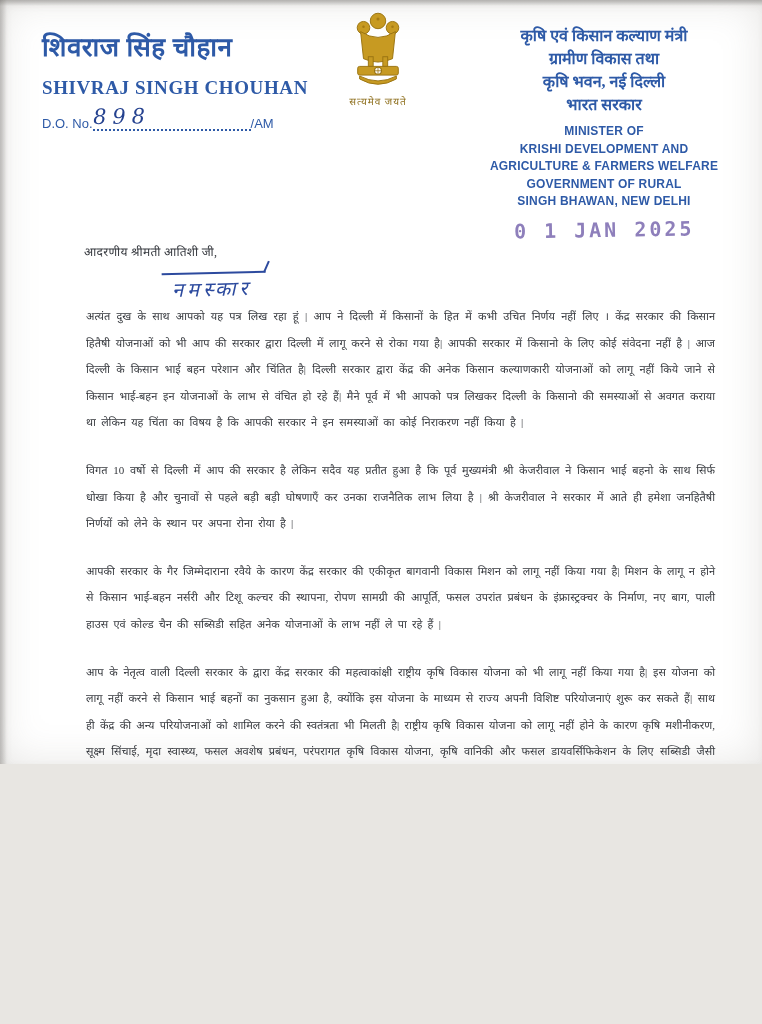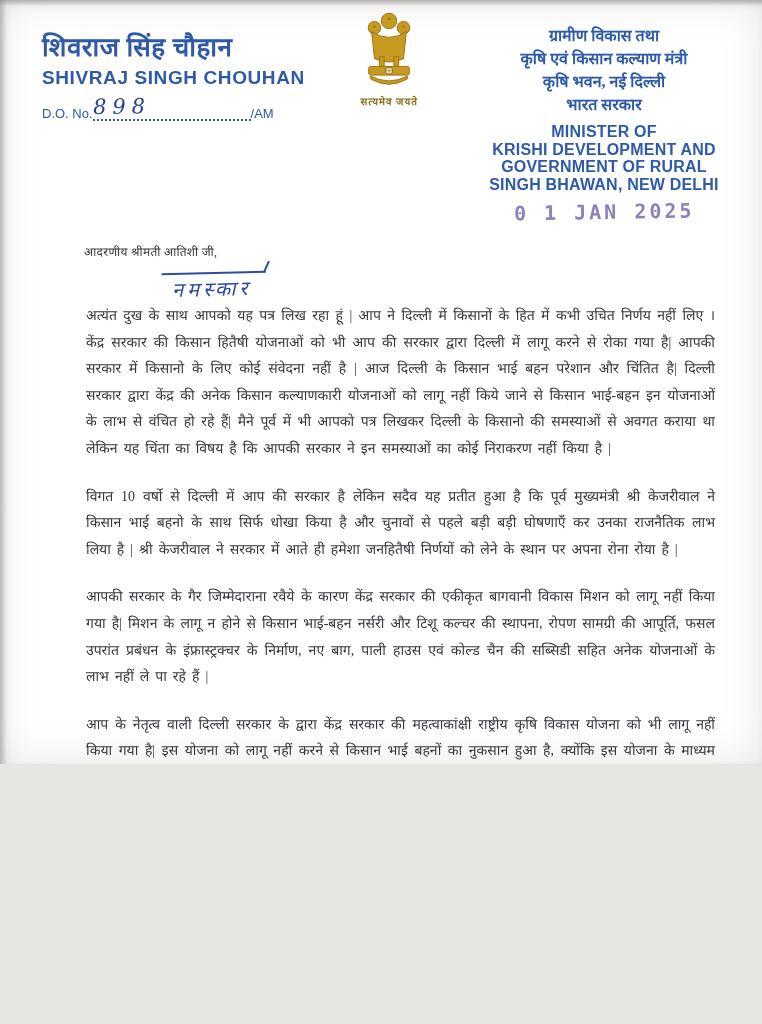--- a/index.html
+++ b/index.html
@@ -11,31 +11,31 @@
     overflow:hidden;
     font-family:"Liberation Serif","DejaVu Serif",serif;
     box-shadow:inset 0 0 40px rgba(120,115,105,.18), inset 4px 4px 8px rgba(100,95,90,.15);
   }
   .scan-edge-top{position:absolute;left:0;top:0;width:100%;height:6px;background:linear-gradient(180deg,rgba(90,88,84,.35),rgba(90,88,84,0));}
   .scan-edge-left{position:absolute;left:0;top:0;width:7px;height:100%;background:linear-gradient(90deg,rgba(90,88,84,.28),rgba(90,88,84,0));}
 
   
   .hdr-left{position:absolute;left:42px;top:28px;color:#2e5aa7;}
   .name-hi{font-size:26px;font-weight:bold;font-family:"Liberation Serif","DejaVu Serif",serif;letter-spacing:.5px;}
-  .name-en{font-size:19px;font-weight:bold;font-family:Liberation Sans, sans-serif;letter-spacing:.6px;margin-top:3px;}
+  .name-en{font-size:19px;font-weight:bold;font-family:Liberation Serif, serif;letter-spacing:.6px;margin-top:13px;}
   .do-line{margin-top:10px;font-size:13px;font-family:"Liberation Sans","DejaVu Sans",sans-serif;color:#2e5aa7;white-space:nowrap;}
   .do-dotted{display:inline-block;width:158px;border-bottom:2px dotted #2e5aa7;text-align:left;position:relative;height:20px;vertical-align:bottom;}
   .do-number{position:absolute;left:0;right:30px;bottom:1px;font-size:21px;color:#24418f;font-style:italic;letter-spacing:6px;transform:rotate(-1deg);font-family:"DejaVu Serif",serif;}
 
-  .emblem-wrap{position:absolute;left:338px;top:10px;width:80px;text-align:right;font-weight:bold;}
+  .emblem-wrap{position:absolute;left:338px;top:10px;width:80px;text-align:center;}
   .emblem-motto{font-size:10px;color:#8d6e1b;margin-top:2px;letter-spacing:1px;}
 
   .hdr-right{position:absolute;left:468px;top:24px;width:272px;text-align:center;color:#2e5aa7;}
   .hdr-right .hi{font-size:16px;line-height:23px;font-weight:bold;font-family:"Liberation Serif","DejaVu Serif",serif;}
-  .hdr-right .en{font-size:16px;line-height:17.5px;font-weight:bold;font-family:"Liberation Sans","DejaVu Sans",sans-serif;letter-spacing:.2px;}
+  .hdr-right .en{font-size:12px;line-height:17.5px;font-weight:bold;font-family:"Liberation Sans","DejaVu Sans",sans-serif;letter-spacing:.2px;}
   .hdr-right .en-block{margin-top:7px;}
   .date-stamp{
     margin-top:7px;display:inline-block;
     color:#8272b4;font-family:"DejaVu Sans Mono","Liberation Mono",monospace;
     font-size:20px;font-weight:bold;letter-spacing:3px;transform:rotate(-1deg);
     opacity:.9;
   }
 
   
   .salutation{position:absolute;left:84px;top:243px;font-size:12px;color:#33363c;letter-spacing:.3px;}
@@ -43,21 +43,21 @@
     position:absolute;left:162px;top:272px;
     color:#2c4a9e;font-size:20px;font-style:italic;letter-spacing:4px;
     border-top:2px solid #2c4a9e;padding:1px 14px 0 10px;
     transform:rotate(-1.5deg);
     font-family:"DejaVu Serif",serif;
   }
   .hand-tick{position:absolute;right:-2px;top:-12px;width:2px;height:12px;background:#2c4a9e;transform:rotate(25deg);}
 
   .body-text{
     position:absolute;left:86px;right:47px;top:303px;
-    font-size:14px;line-height:26.6px;color:#34373c;
+    font-size:11px;line-height:26.6px;color:#34373c;
     text-align:justify;word-spacing:2.5px;
   }
   .body-text p{margin:0 0 21px 0;}
 
   
   .footer{position:absolute;left:38px;right:38px;top:971px;border-top:2px solid #3c3f46;text-align:center;
     font-family:"Liberation Sans","DejaVu Sans",sans-serif;color:#2e5aa7;font-weight:bold;}
   .footer .f1{font-size:12.3px;margin-top:7px;letter-spacing:.1px;}
   .footer .f2{font-size:18px;margin-top:3px;}
 </style>
@@ -96,27 +96,28 @@
       <g fill="#a57a14">
         <circle cx="30" cy="9" r="1.6"></circle>
         <circle cx="15" cy="17" r="1.3"></circle>
         <circle cx="45" cy="17" r="1.3"></circle>
       </g>
     </svg>
     <div class="emblem-motto">सत्यमेव जयते</div>
   </div>
 
   <div class="hdr-right">
+    <div class="hi">कृषि एवं किसान कल्याण मंत्री</div>
     <div class="hi">ग्रामीण विकास तथा</div>
-    <div class="hi">कृषि एवं किसान कल्याण मंत्री</div>
     <div class="hi">कृषि भवन, नई दिल्ली</div>
     <div class="hi">भारत सरकार</div>
     <div class="en-block">
       <div class="en">MINISTER OF</div>
       <div class="en">KRISHI DEVELOPMENT AND</div>
+      <div class="en">AGRICULTURE &amp; FARMERS WELFARE</div>
       <div class="en">GOVERNMENT OF RURAL</div>
       <div class="en">SINGH BHAWAN, NEW DELHI</div>
     </div>
     <div class="date-stamp">0 1 JAN 2025</div>
   </div>
 
   <div class="salutation">आदरणीय श्रीमती आतिशी जी,</div>
   <div class="hand-greeting">
     <span class="hand-tick"></span>
     <span>नमस्कार</span>

